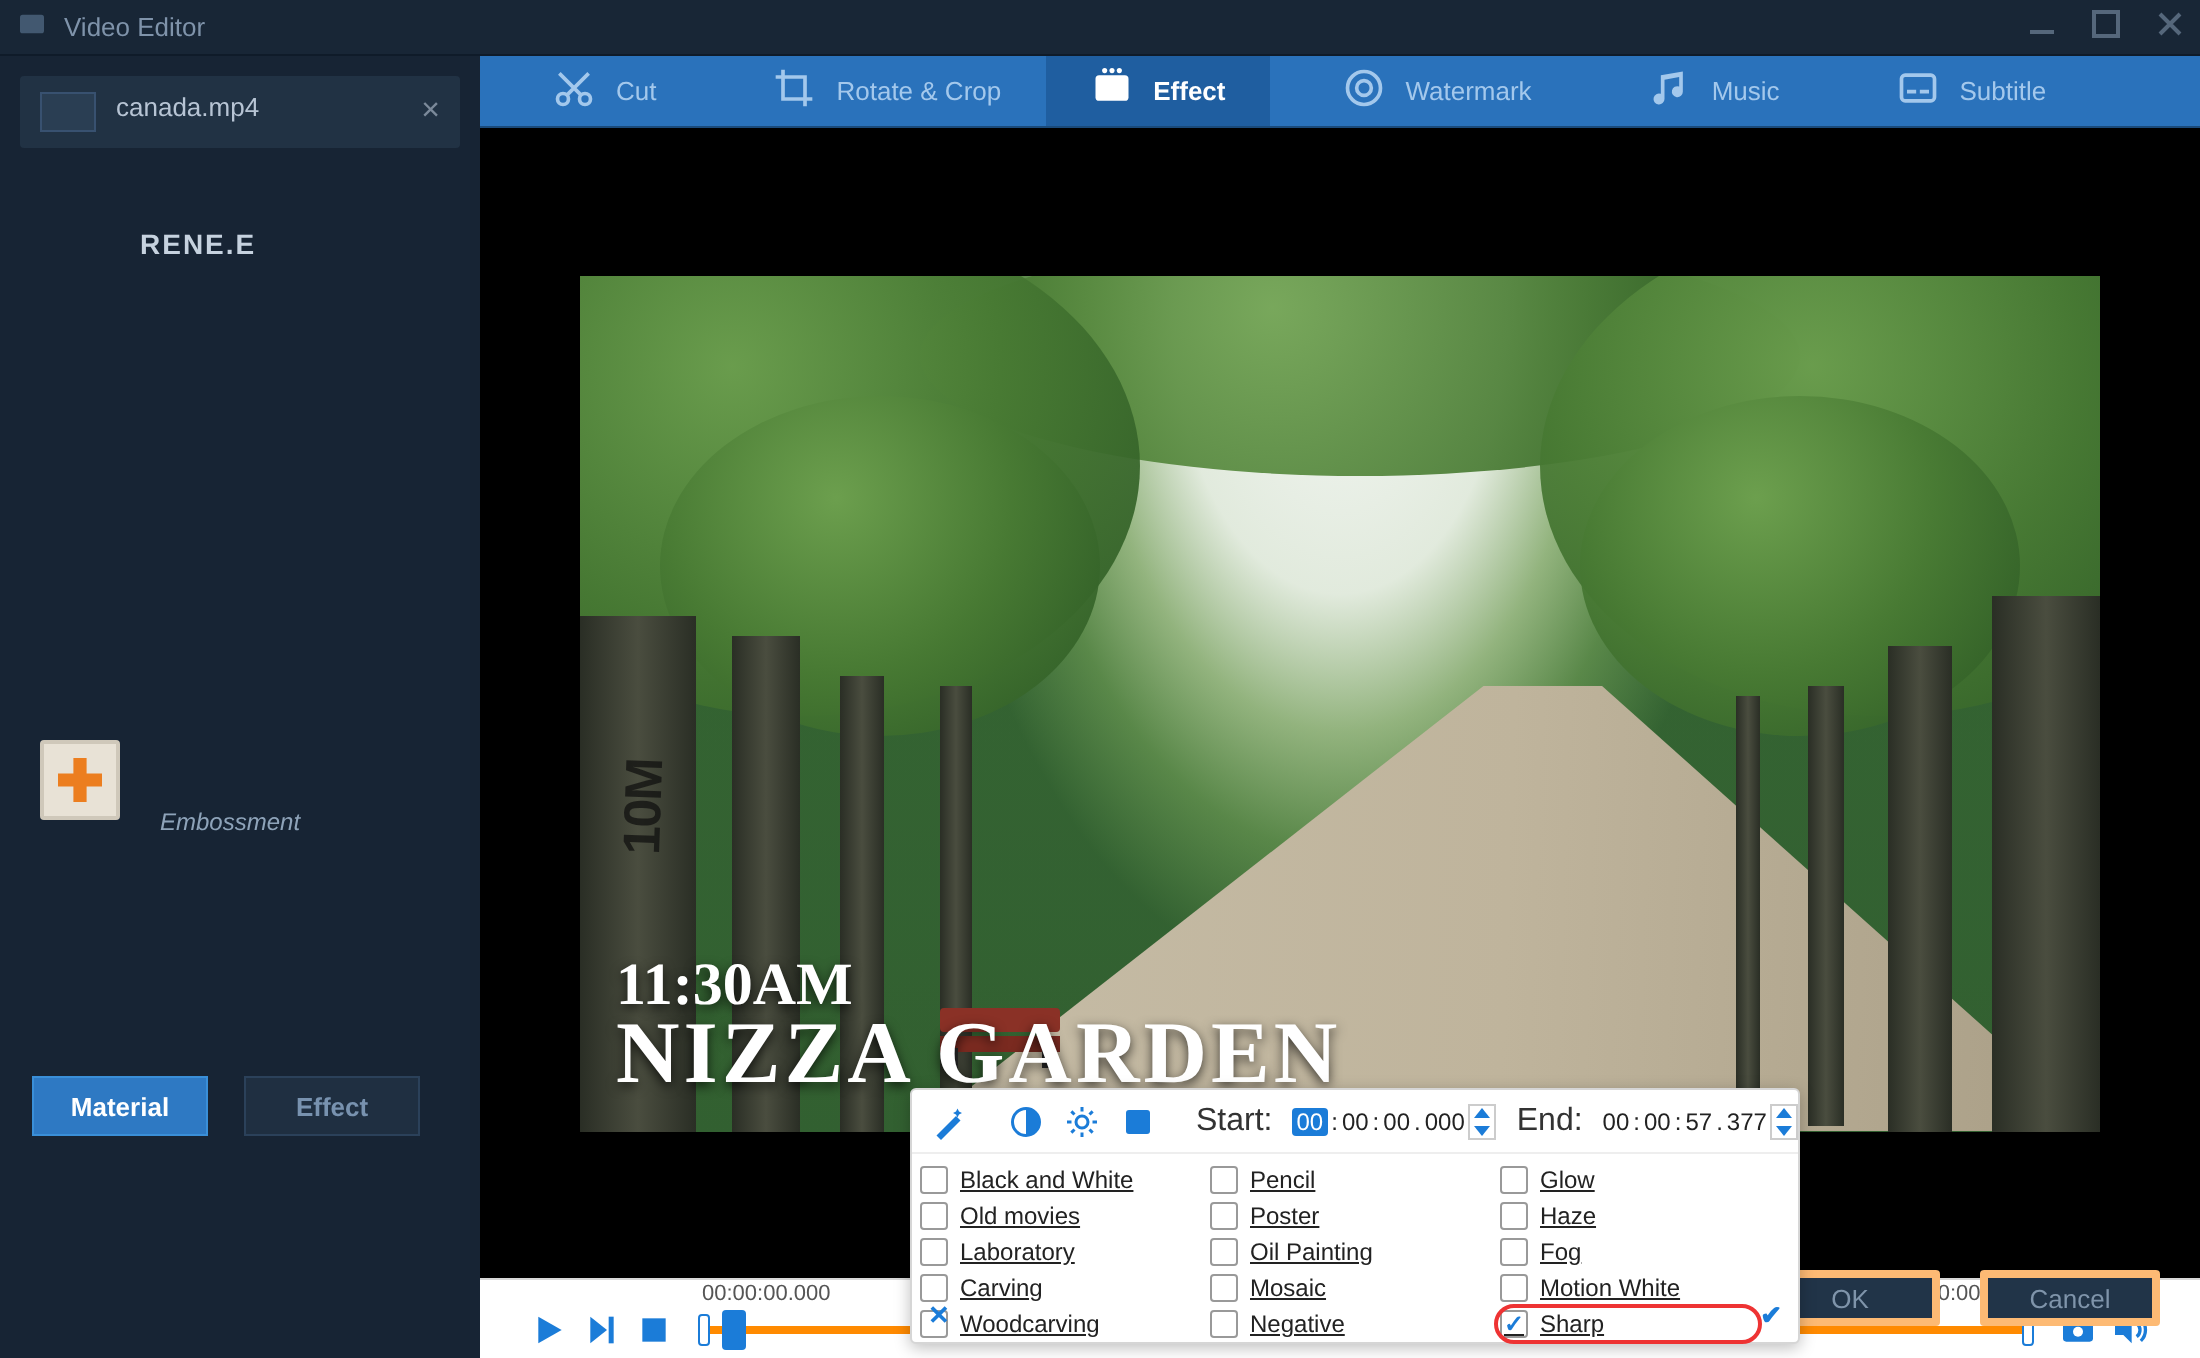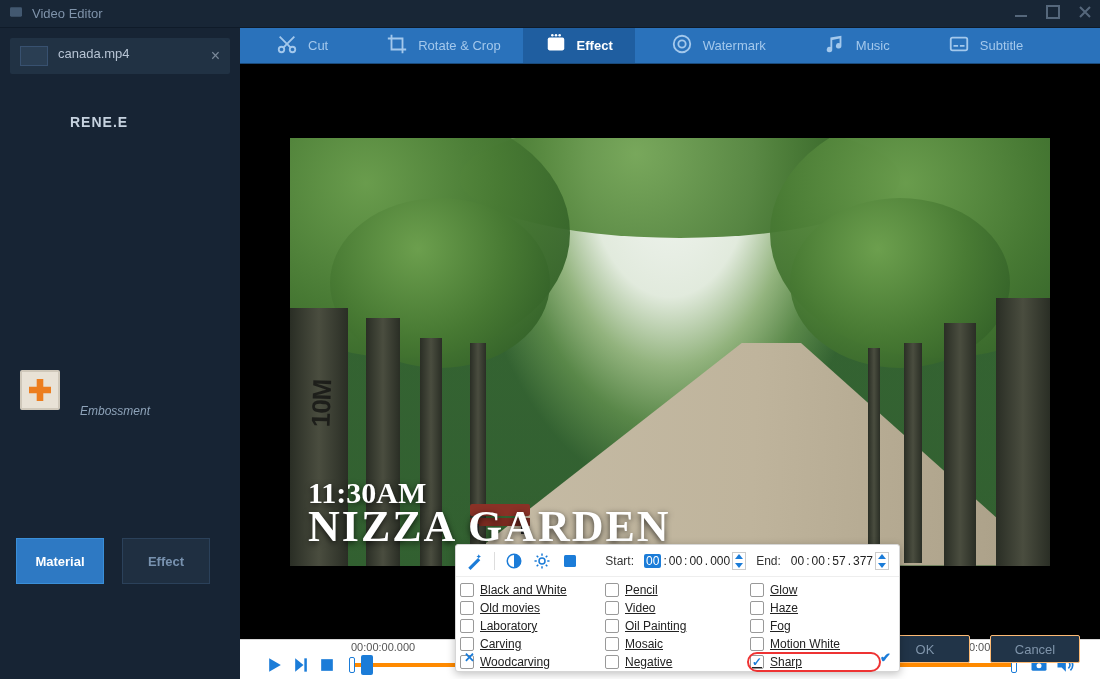--- a/index.html
+++ b/index.html
@@ -44,21 +44,21 @@
     justify-content:space-between;
     color:#b7c4d4;
   }
   .file-tab .thumb { width:28px; height:20px; background:#2a3e53; border:1px solid #385170;}
   .file-tab .close { font-size:16px; opacity:.6; cursor:pointer;}
   .sidebar-tabs {
     position:absolute; left:16px; top:510px;
     display:flex; gap:18px;
   }
   .sidebar-tab {
-    height:46px; width:88px;
+    height:30px; width:88px;
     display:flex; align-items:center; justify-content:center;
     border:1px solid #2b415a; background:#1f2f41;
     color:#7892af; font-weight:600;
     cursor:pointer;
     text-align:right;
   }
   .sidebar-tab.active{
     background:#2e79c3; border-color:#3a8fd8; color:#fff;
   }
 
@@ -196,21 +196,21 @@
     box-shadow:0 2px 8px rgba(0,0,0,.25);
     color:#222; z-index:5;
   }
   .ep-top {
     height:32px; display:flex; align-items:center; gap:10px; padding:0 10px;
     border-bottom:1px solid #eee;
   }
   .ep-top .sep{ width:1px; height:18px; background:#ddd;}
   .ep-ic{ color:#1b7cd8; display:flex;}
   .ep-ic svg{ width:18px; height:18px;}
-  .ep-top .lbl{ color:#333; font-size:12px;}
+  .ep-top .lbl{ color:#333; font-size:16px;}
   .ep-top .tc{ display:flex; align-items:center; gap:2px; font-size:12px;}
   .ep-top .tc .sel{ background:#1b7cd8; color:#fff; padding:0 2px; border-radius:2px;}
   .ep-top .spin{ display:flex; flex-direction:column; border:1px solid #ccc; height:18px; width:14px;}
   .ep-top .spin .a{ flex:1; display:flex; align-items:center; justify-content:center;}
   .ep-top .spin svg{width:8px;height:8px;}
 
   .ep-body { display:flex; padding:6px 4px 4px;}
   .ep-col{ flex:1; display:flex; flex-direction:column; gap:4px;text-decoration:underline;}
   .chk-row { display:flex; align-items:center; gap:6px; position:relative;}
   .chk {
@@ -232,21 +232,21 @@
     position:absolute; right:8px; bottom:6px; color:#1b7cd8; font-weight:700; cursor:pointer;
   }
 
   
   .action-bar{
     position:absolute; right:20px; bottom:16px; display:flex; gap:20px;
   }
   .btn {
     width:90px; height:28px; background:#213448; color:#7f94aa;
     display:flex; align-items:center; justify-content:center;
-    border:1px solid #fdba74; border-radius:2px; cursor:pointer;margin-top:34px;
+    border:4px solid #fdba74; border-radius:2px; cursor:pointer;margin-top:34px;
   }
 
   .win-ic{width:14px;height:14px;}
 </style>
 </head>
 <body>
 
 <div class="titlebar">
   <div class="left">
     <span>
@@ -504,21 +504,21 @@
           <span class="chk-lbl">Woodcarving</span>
         </div>
       </div>
       <div class="ep-col">
         <div class="chk-row">
           <span class="chk"></span>
           <span class="chk-lbl">Pencil</span>
         </div>
         <div class="chk-row">
           <span class="chk"></span>
-          <span class="chk-lbl">Video</span>
+          <span class="chk-lbl">Poster</span>
         </div>
         <div class="chk-row">
           <span class="chk"></span>
           <span class="chk-lbl">Oil Painting</span>
         </div>
         <div class="chk-row">
           <span class="chk"></span>
           <span class="chk-lbl">Mosaic</span>
         </div>
         <div class="chk-row">

